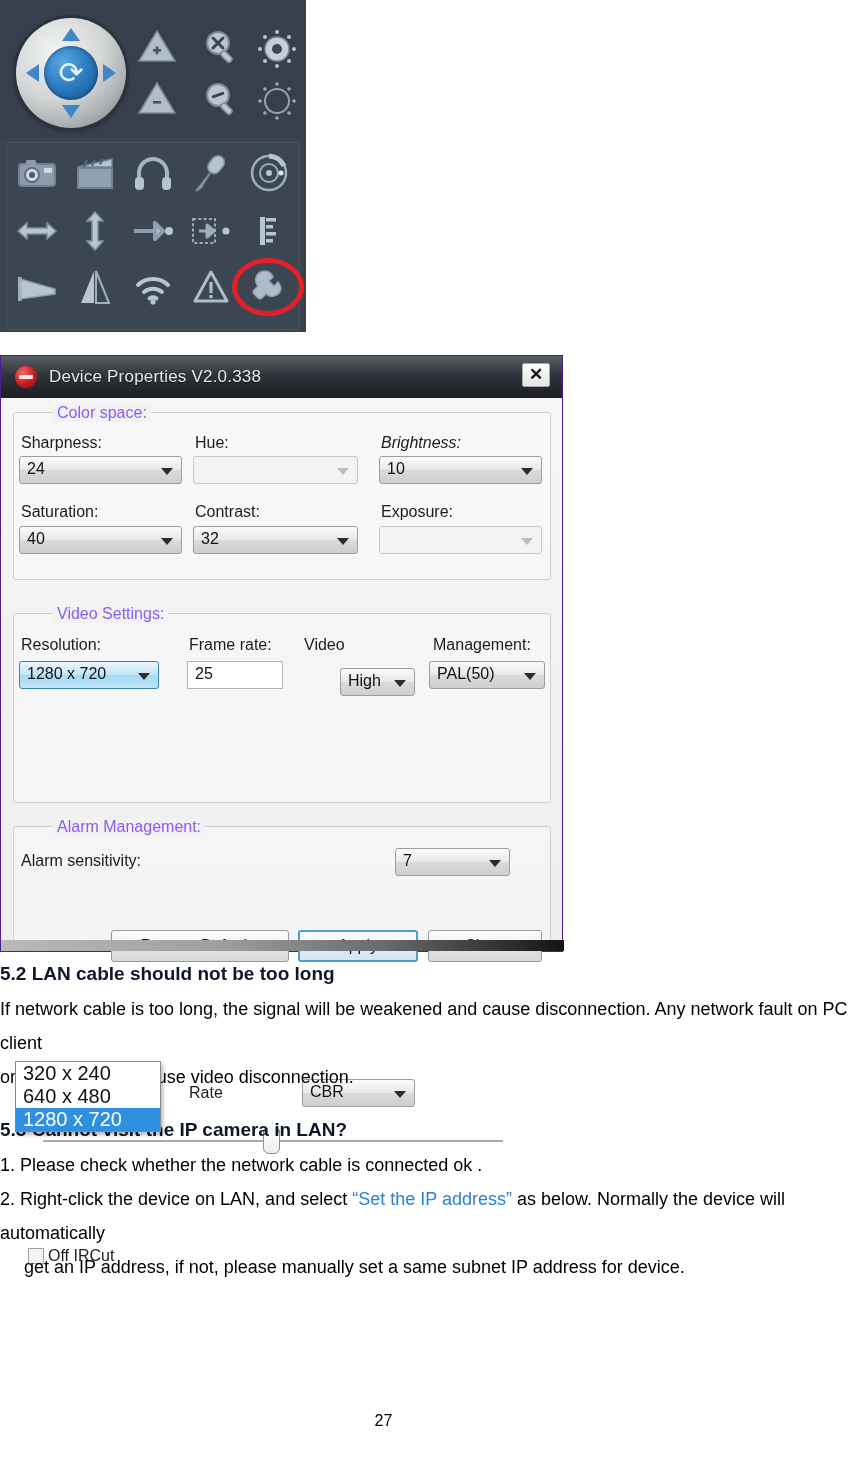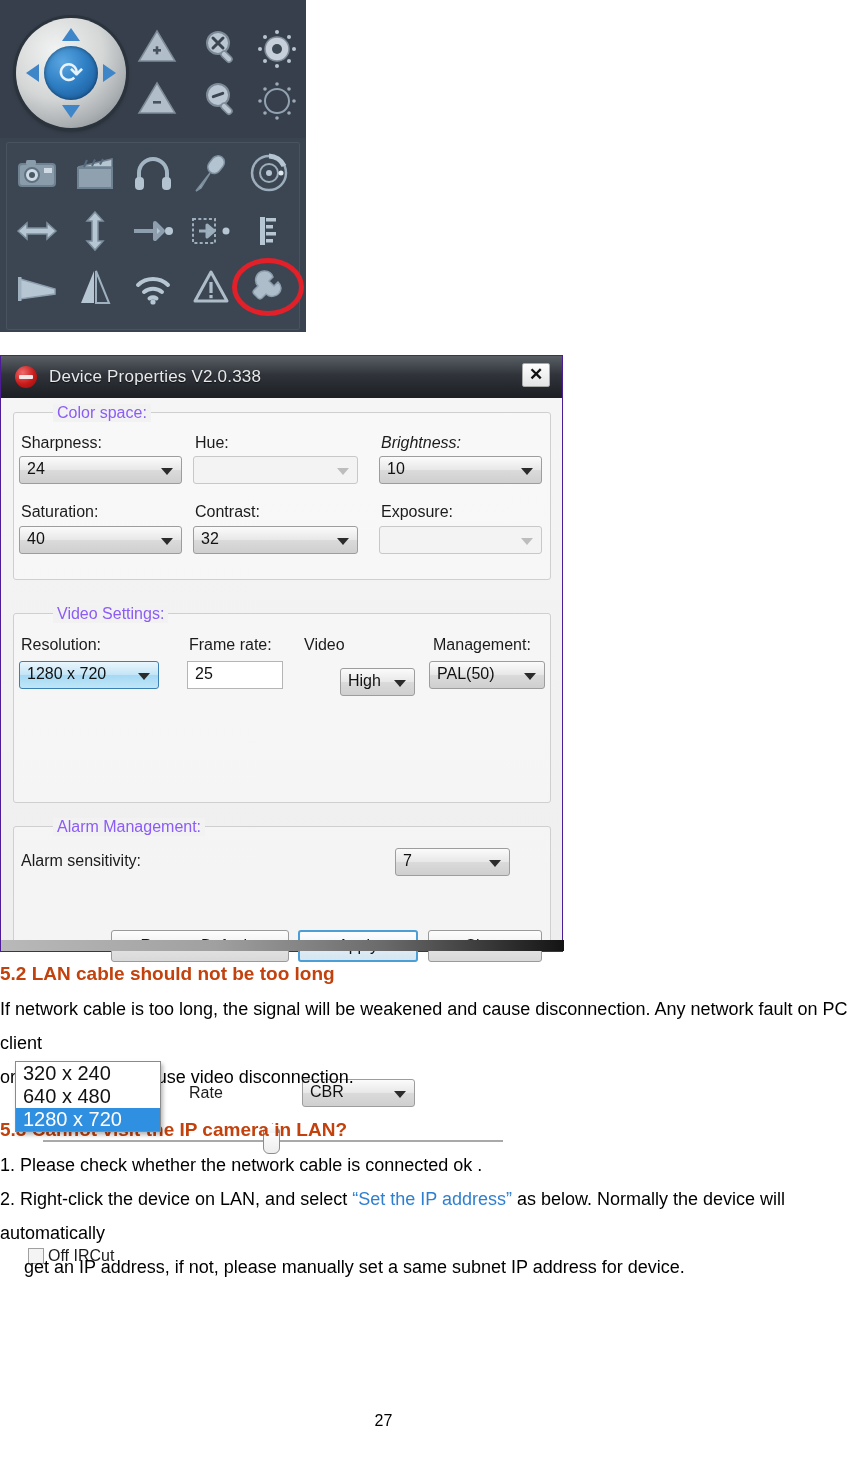--- a/index.html
+++ b/index.html
@@ -332,21 +332,21 @@
 
   
   #doc {
     position: absolute;
     left: 0px; top: 960px;
     width: 851px;
   }
   .h3 {
     font-size: 19px;
     font-weight: bold;
-    color: #c2410c;
+    color: #0f172a;
     margin: 0 0 4px 0;
     line-height: 28px;
   }
   .p {
     font-size: 18px;
     color: #000;
     line-height: 34px;
     margin: 0;
   }
   .p.indent { padding-left: 24px; }

